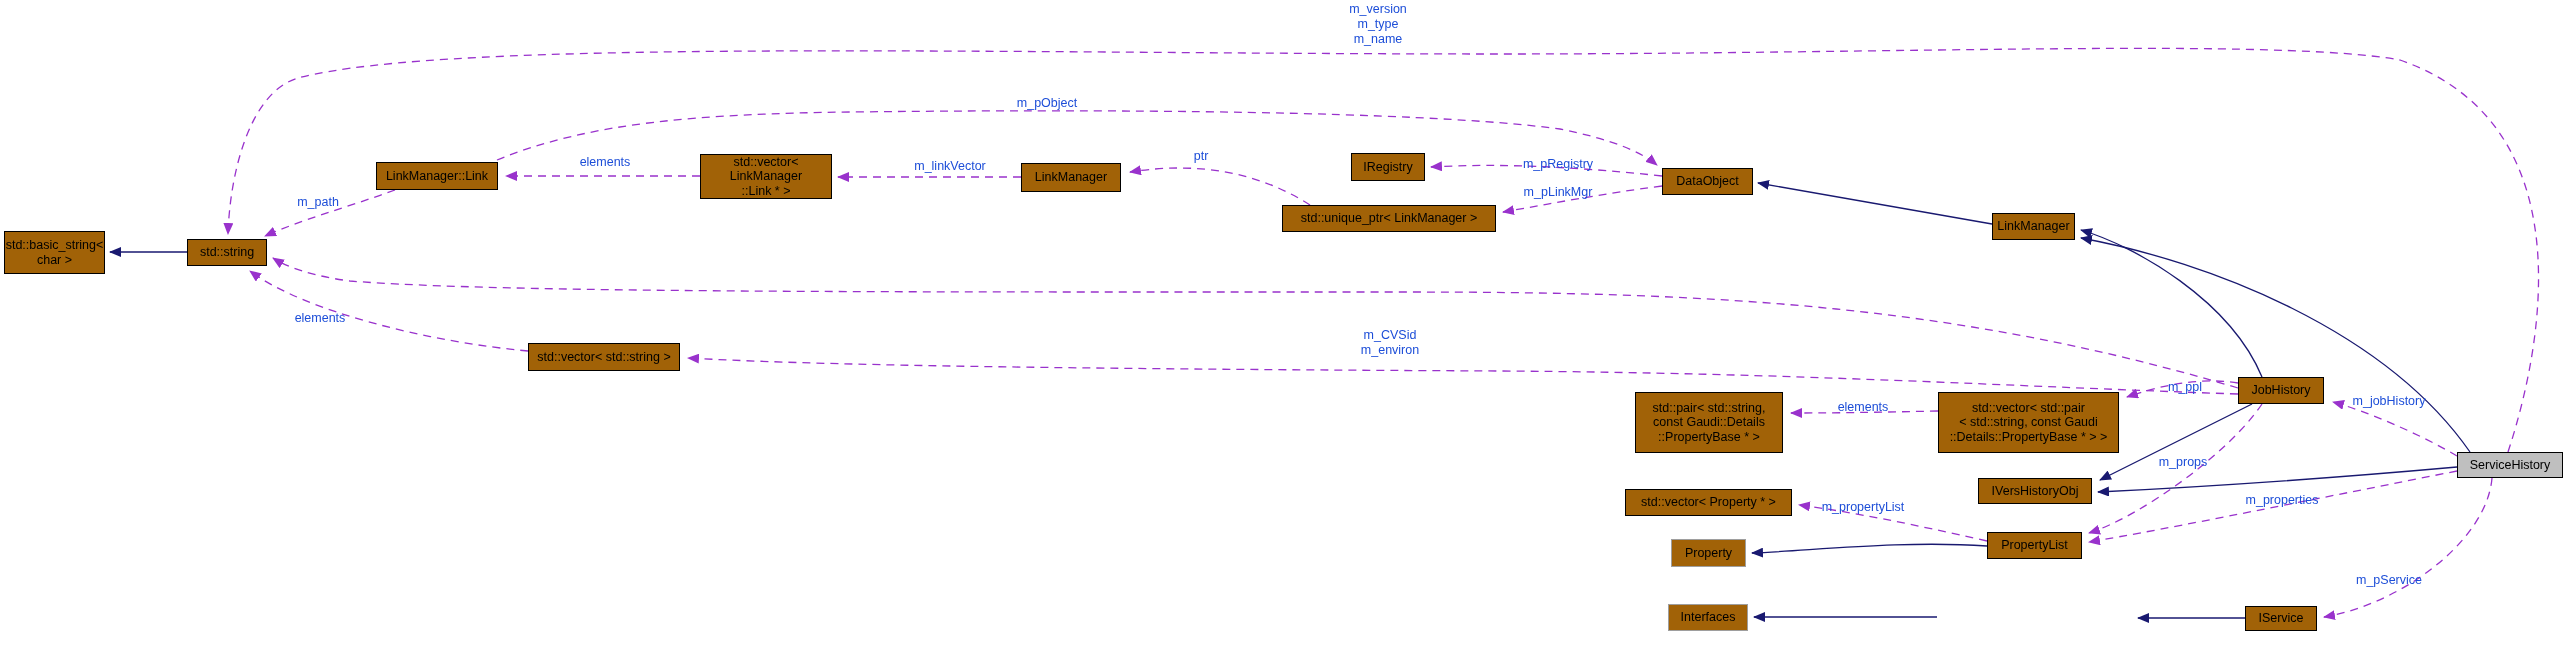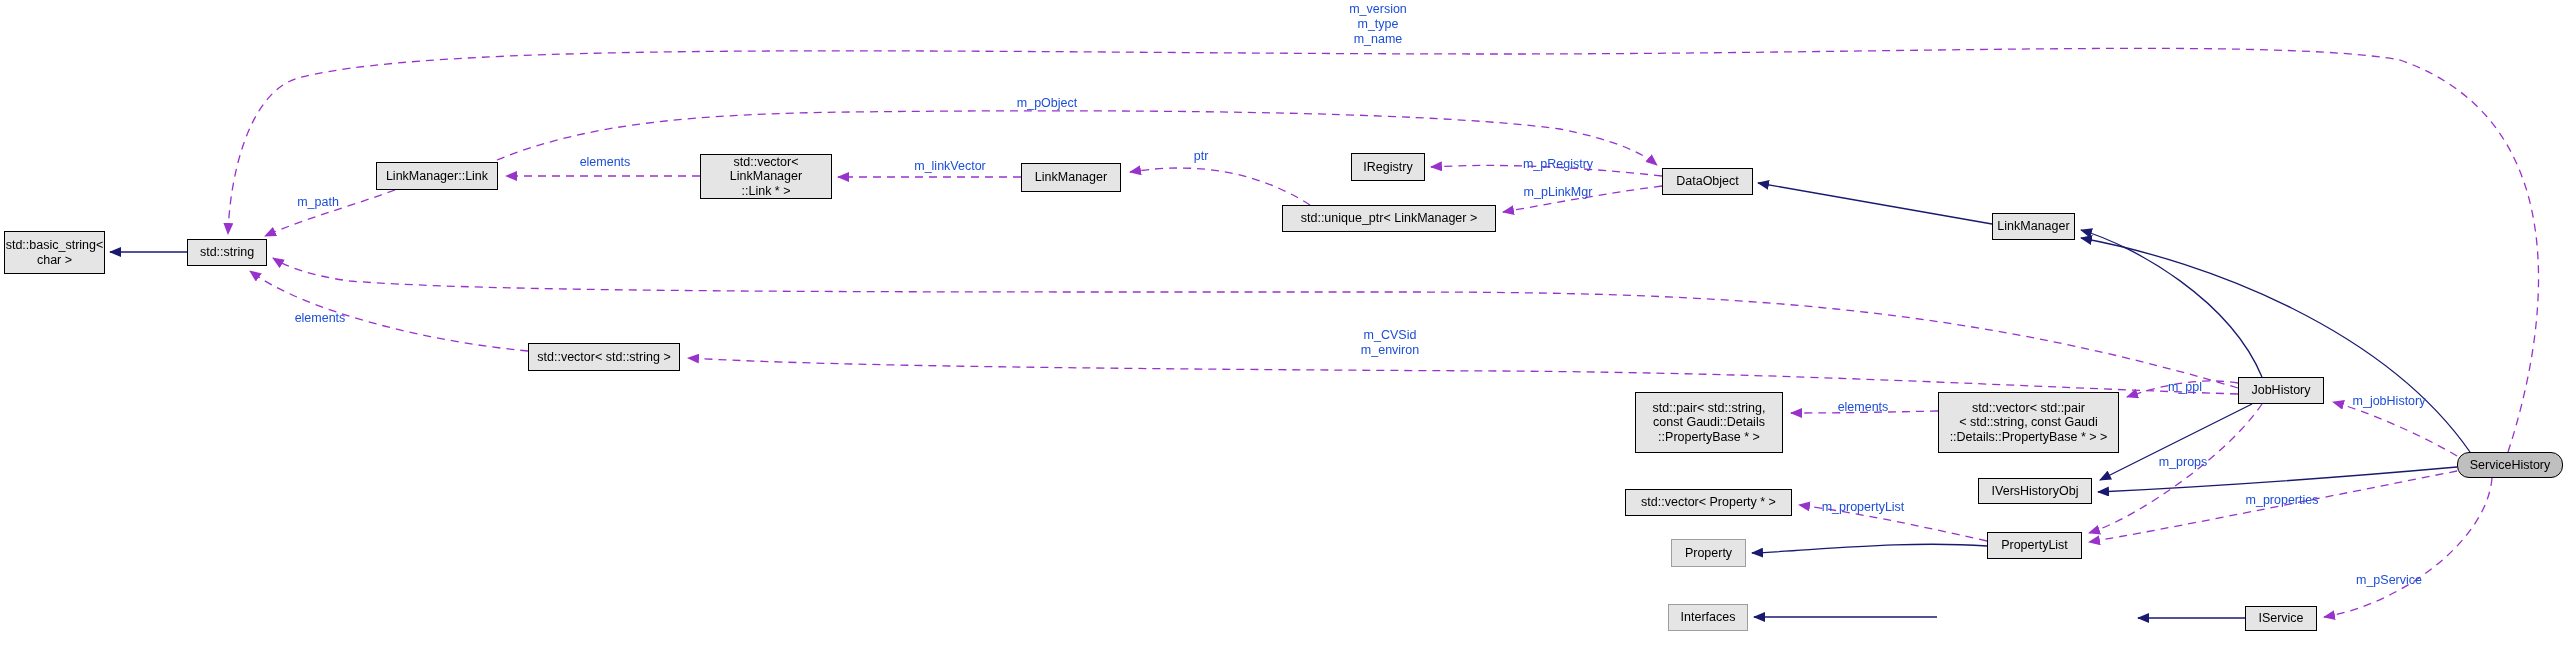--- a/index.html
+++ b/index.html
@@ -4,26 +4,26 @@
 <style>
   html,body { margin:0; padding:0; background:#ffffff; }
   #canvas {
     position:relative; width:2571px; height:645px; background:#ffffff;
     font-family:"Liberation Sans", sans-serif; overflow:hidden;
   }
   #edges { position:absolute; left:0; top:0; width:2571px; height:645px; }
   .node {
     position:absolute; box-sizing:border-box;
     display:flex; align-items:center; justify-content:center;
-    border:1px solid #000000; background:#e5e5e5;
+    border:1px solid #000000; background:#a16207;
     font-size:12.5px; line-height:14.5px; text-align:center;
     white-space:pre-line; color:#000;
   }
   .node.gray { border-color:#9e9e9e; }
-  .node.highlight { background:#bfbfbf;border-radius:12px; }
+  .node.highlight { background:#bfbfbf; }
   .node.link { cursor:pointer; }
   .elabel {
     position:absolute; font-size:12.5px; line-height:15px;
     text-align:center; white-space:pre-line; color:#1d4ed8;
   }
 </style>
 </head>
 <body>
 
 <div id="canvas">

